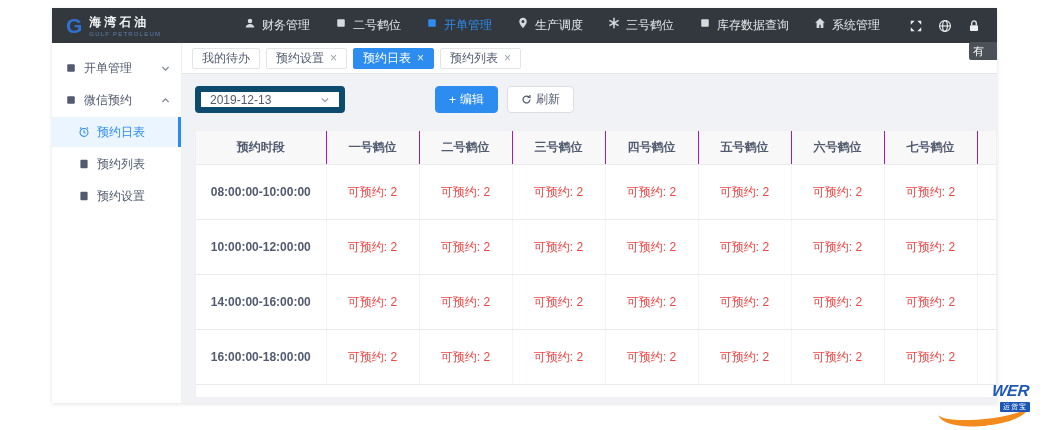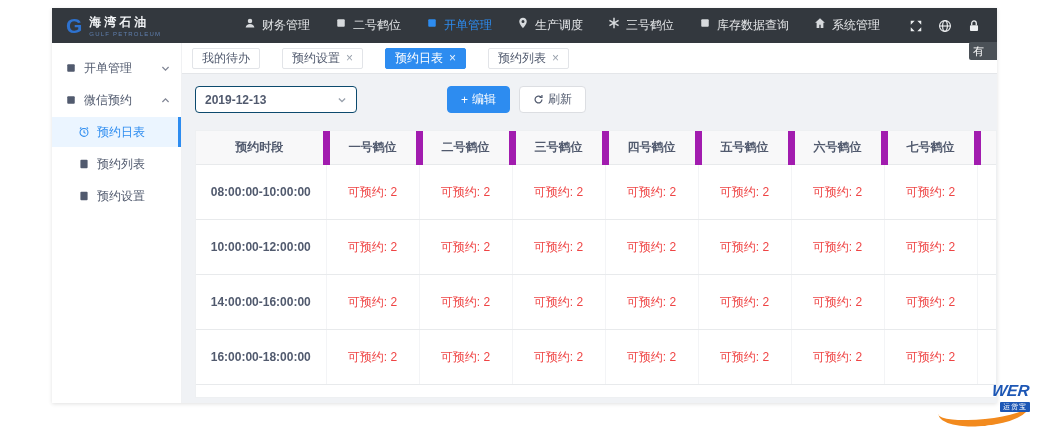--- a/index.html
+++ b/index.html
@@ -32,45 +32,45 @@
   .side-item.lvl1{padding-left:26px;}
   .side-item .si{display:flex;color:#515a6e;}
   .side-item svg{width:12px;height:12px;}
   .side-item .chev{margin-left:auto;margin-right:10px;color:#808695;display:flex;}
   .side-item .chev svg{width:11px;height:11px;}
   .side-item.active{color:#2d8cf0;background:#ebf5ff;}
   .side-item.active .si{color:#2d8cf0;}
   .side-item.active::after{content:"";position:absolute;right:0;top:0;bottom:0;width:3px;background:#2d8cf0;}
   #main{flex:1;background:#f0f2f5;display:flex;flex-direction:column;overflow:hidden;}
   
-  #tabbar{height:30px;background:#fff;display:flex;align-items:center;gap:22px;padding-left:10px;
+  #tabbar{height:30px;background:#fff;display:flex;align-items:center;gap:6px;padding-left:10px;
           border-bottom:1px solid #e4e6e9;flex:none;}
   .tab{height:21px;display:flex;align-items:center;gap:6px;padding:0 9px;border:1px solid #e2e4e8;background:#fff;
        font-size:12px;color:#515a6e;border-radius:2px;cursor:pointer;white-space:nowrap;box-sizing:border-box;}
   .tab.active{background:#2d8cf0;border-color:#2d8cf0;color:#fff;}
   .tab .x{font-size:12px;color:#9aa2ad;line-height:1;cursor:pointer;}
   .tab.active .x{color:#e8f2fd;}
   
   #content{flex:1;padding:12px 0 0 13px;overflow:hidden;}
   #controls{display:flex;align-items:center;}
-  .select{width:162px;height:27px;background:#fff;border:1px solid #0c4a6e;border-radius:4px;display:flex;
+  .select{width:150px;height:27px;background:#fff;border:6px solid #0c4a6e;border-radius:4px;display:flex;
           align-items:center;justify-content:space-between;padding:0 9px;font-size:12px;color:#515a6e;
-          box-sizing:border-box;cursor:pointer;font-weight:bold;}
+          box-sizing:border-box;cursor:pointer;}
   .select .chev-ic{color:#9aa2ad;display:flex;}
   .select svg{width:10px;height:10px;}
   .btn{height:27px;display:inline-flex;align-items:center;gap:4px;padding:0 13px;font-size:12px;border-radius:4px;
        border:1px solid #dcdee2;background:#fff;color:#515a6e;cursor:pointer;font-family:inherit;}
   .btn .bic{display:flex;}
   .btn svg{width:11px;height:11px;}
   .btn.primary{background:#2d8cf0;border-color:#2d8cf0;color:#fff;margin-left:90px;margin-right:9px;}
   #card{margin-top:17px;width:802px;height:268px;background:#fff;overflow:hidden;border:1px solid #eef0f2;
         box-sizing:border-box;}
   #booking-table{border-collapse:collapse;width:874px;table-layout:fixed;font-size:12px;}
   #booking-table th{height:31px;background:#f8f8f9;color:#515a6e;font-weight:bold;text-align:center;
-                    border-bottom:1px solid #e8eaec;border-right:7px solid #a21caf;}
+                    border-bottom:1px solid #e8eaec;border-right:1px solid #a21caf;}
   #booking-table td{height:52px;text-align:center;color:#ef4444;border-bottom:1px solid #e8eaec;
                     border-right:1px solid #f3f4f6;}
   #booking-table td.time{color:#515a6e;font-weight:bold;}
   
   #figure-label{position:absolute;left:35px;top:364px;background:#7ab6bb;color:#fff;font-size:17px;font-weight:bold;
                 letter-spacing:2px;padding:5px 14px 6px 14px;z-index:10;white-space:nowrap;}
   #watermark{position:absolute;left:938px;top:376px;width:118px;height:50px;z-index:10;}
   .swoosh{position:absolute;left:0;top:17px;width:92px;height:26px;border-bottom:7px solid #f28a1e;
           border-radius:50%;transform:rotate(-6deg);}
   .wer{position:absolute;left:54px;top:7px;font-size:16px;font-weight:bold;font-style:italic;color:#1d57b5;

